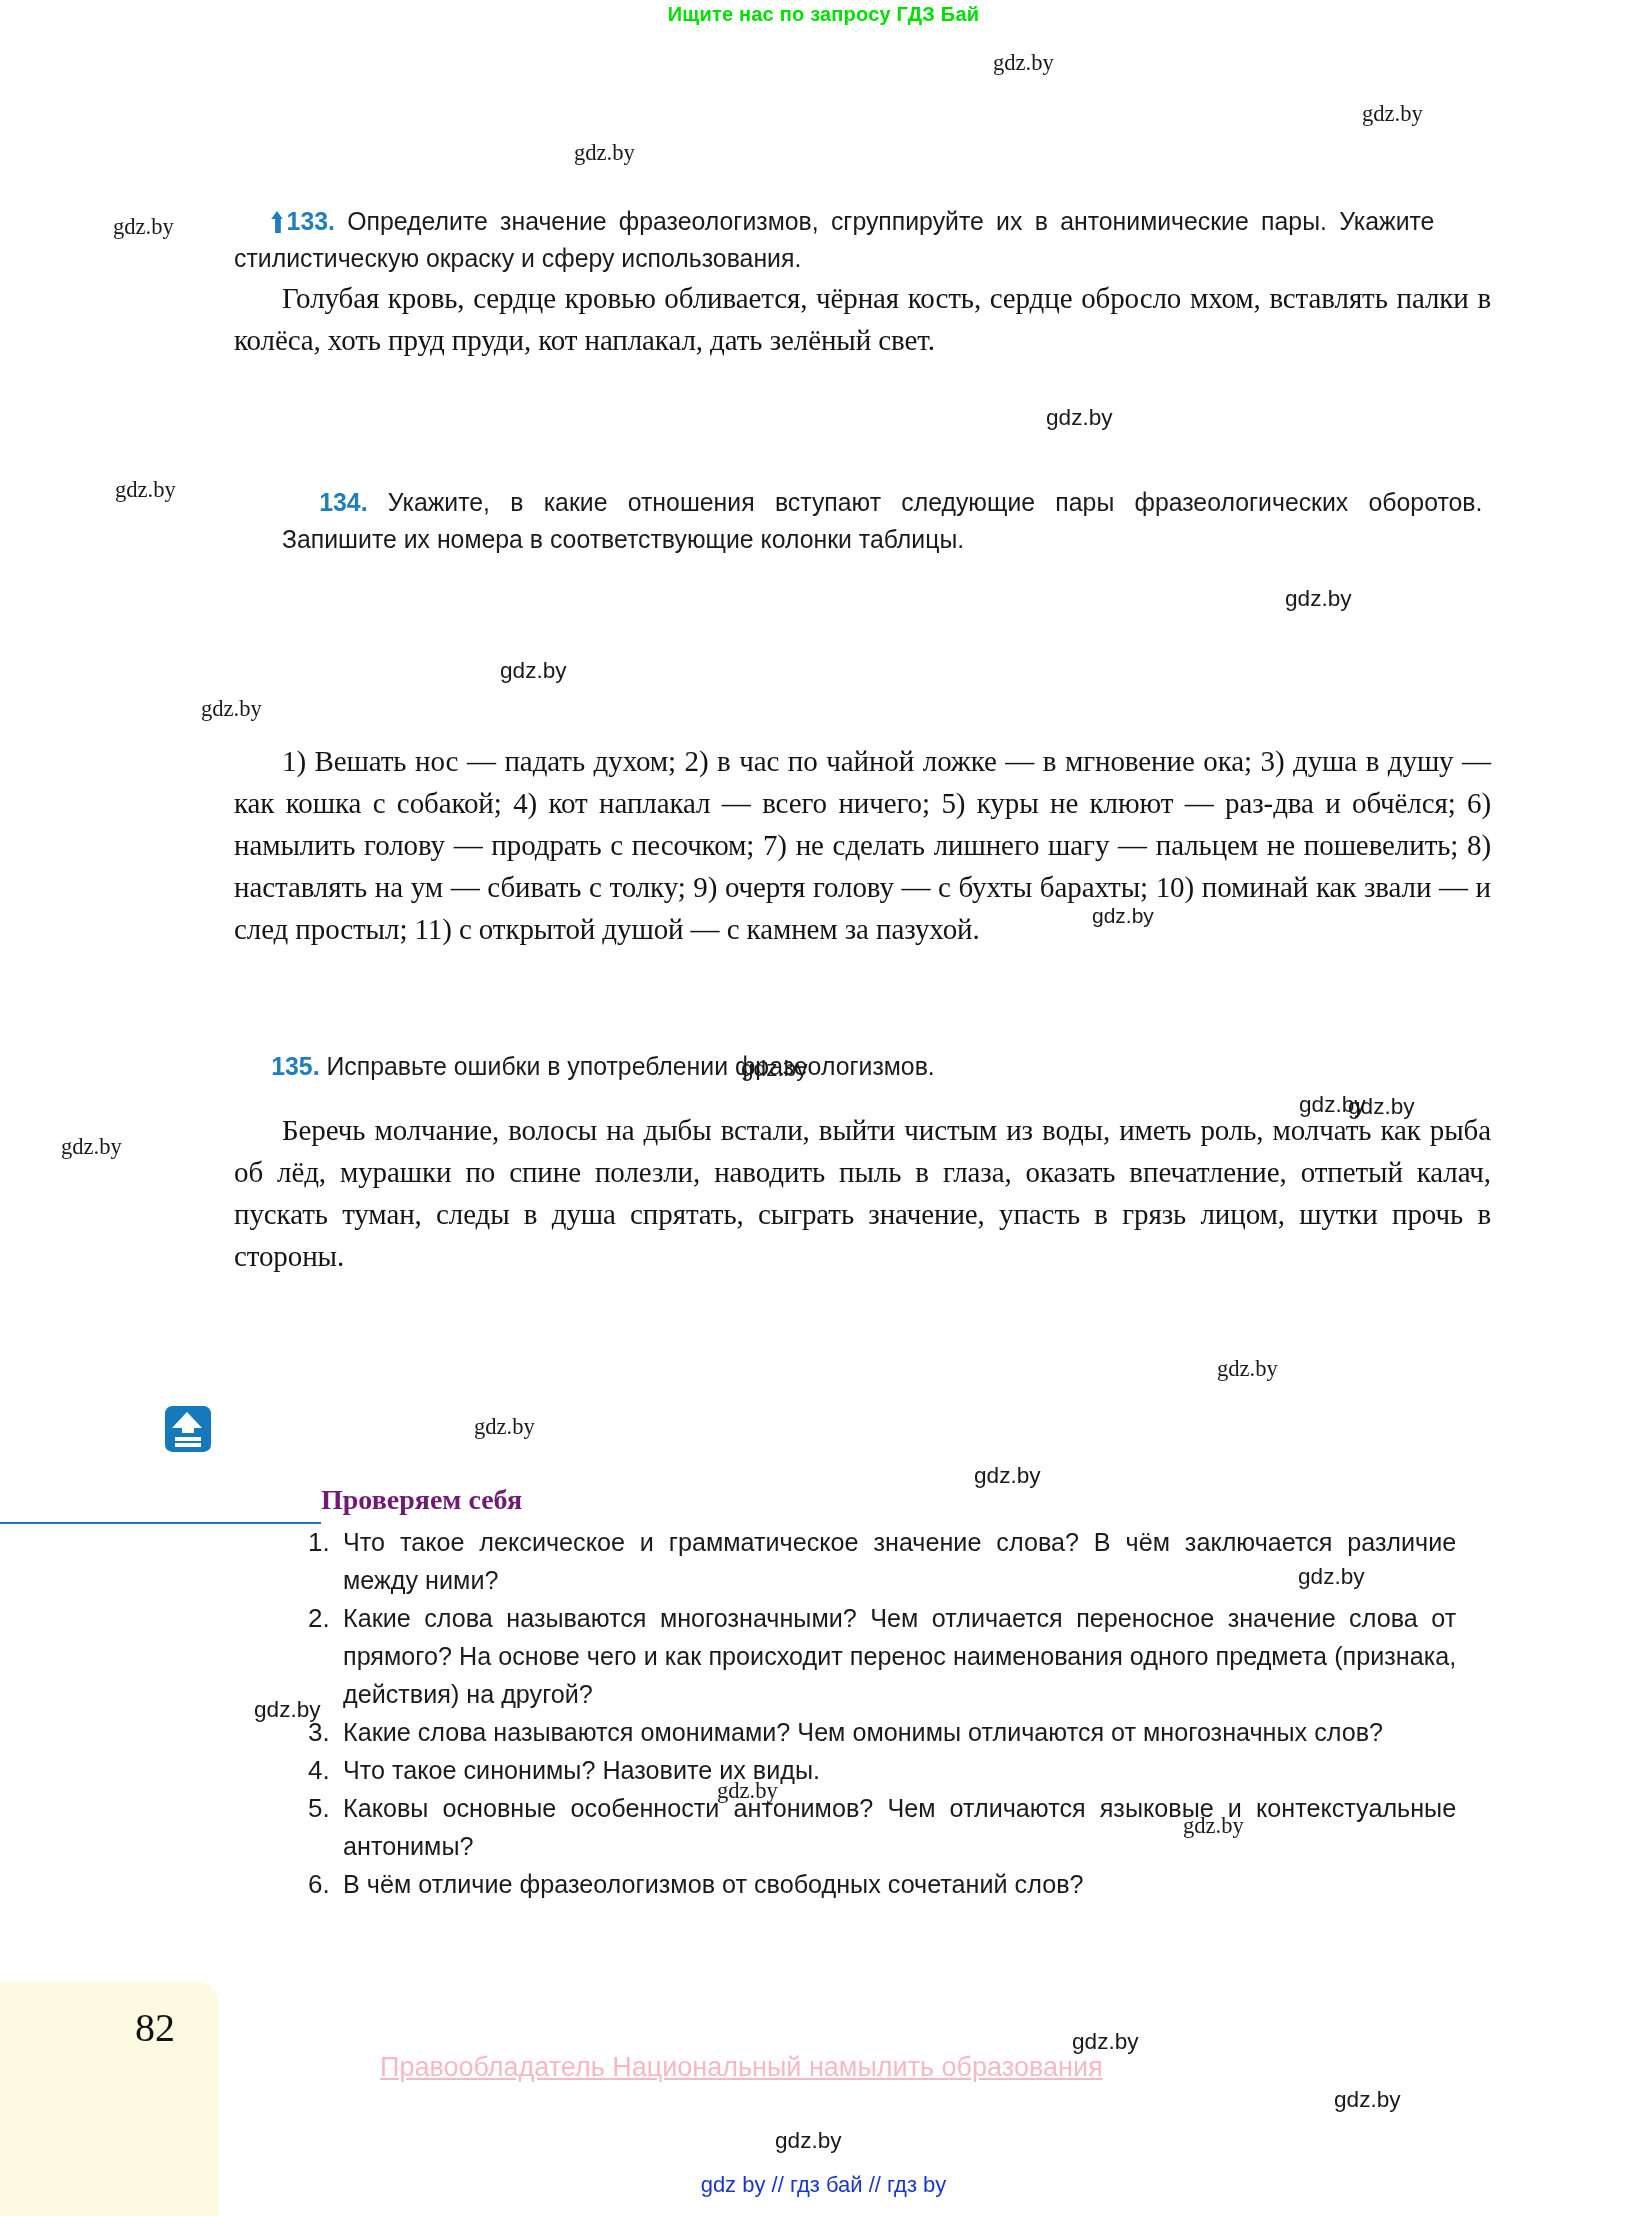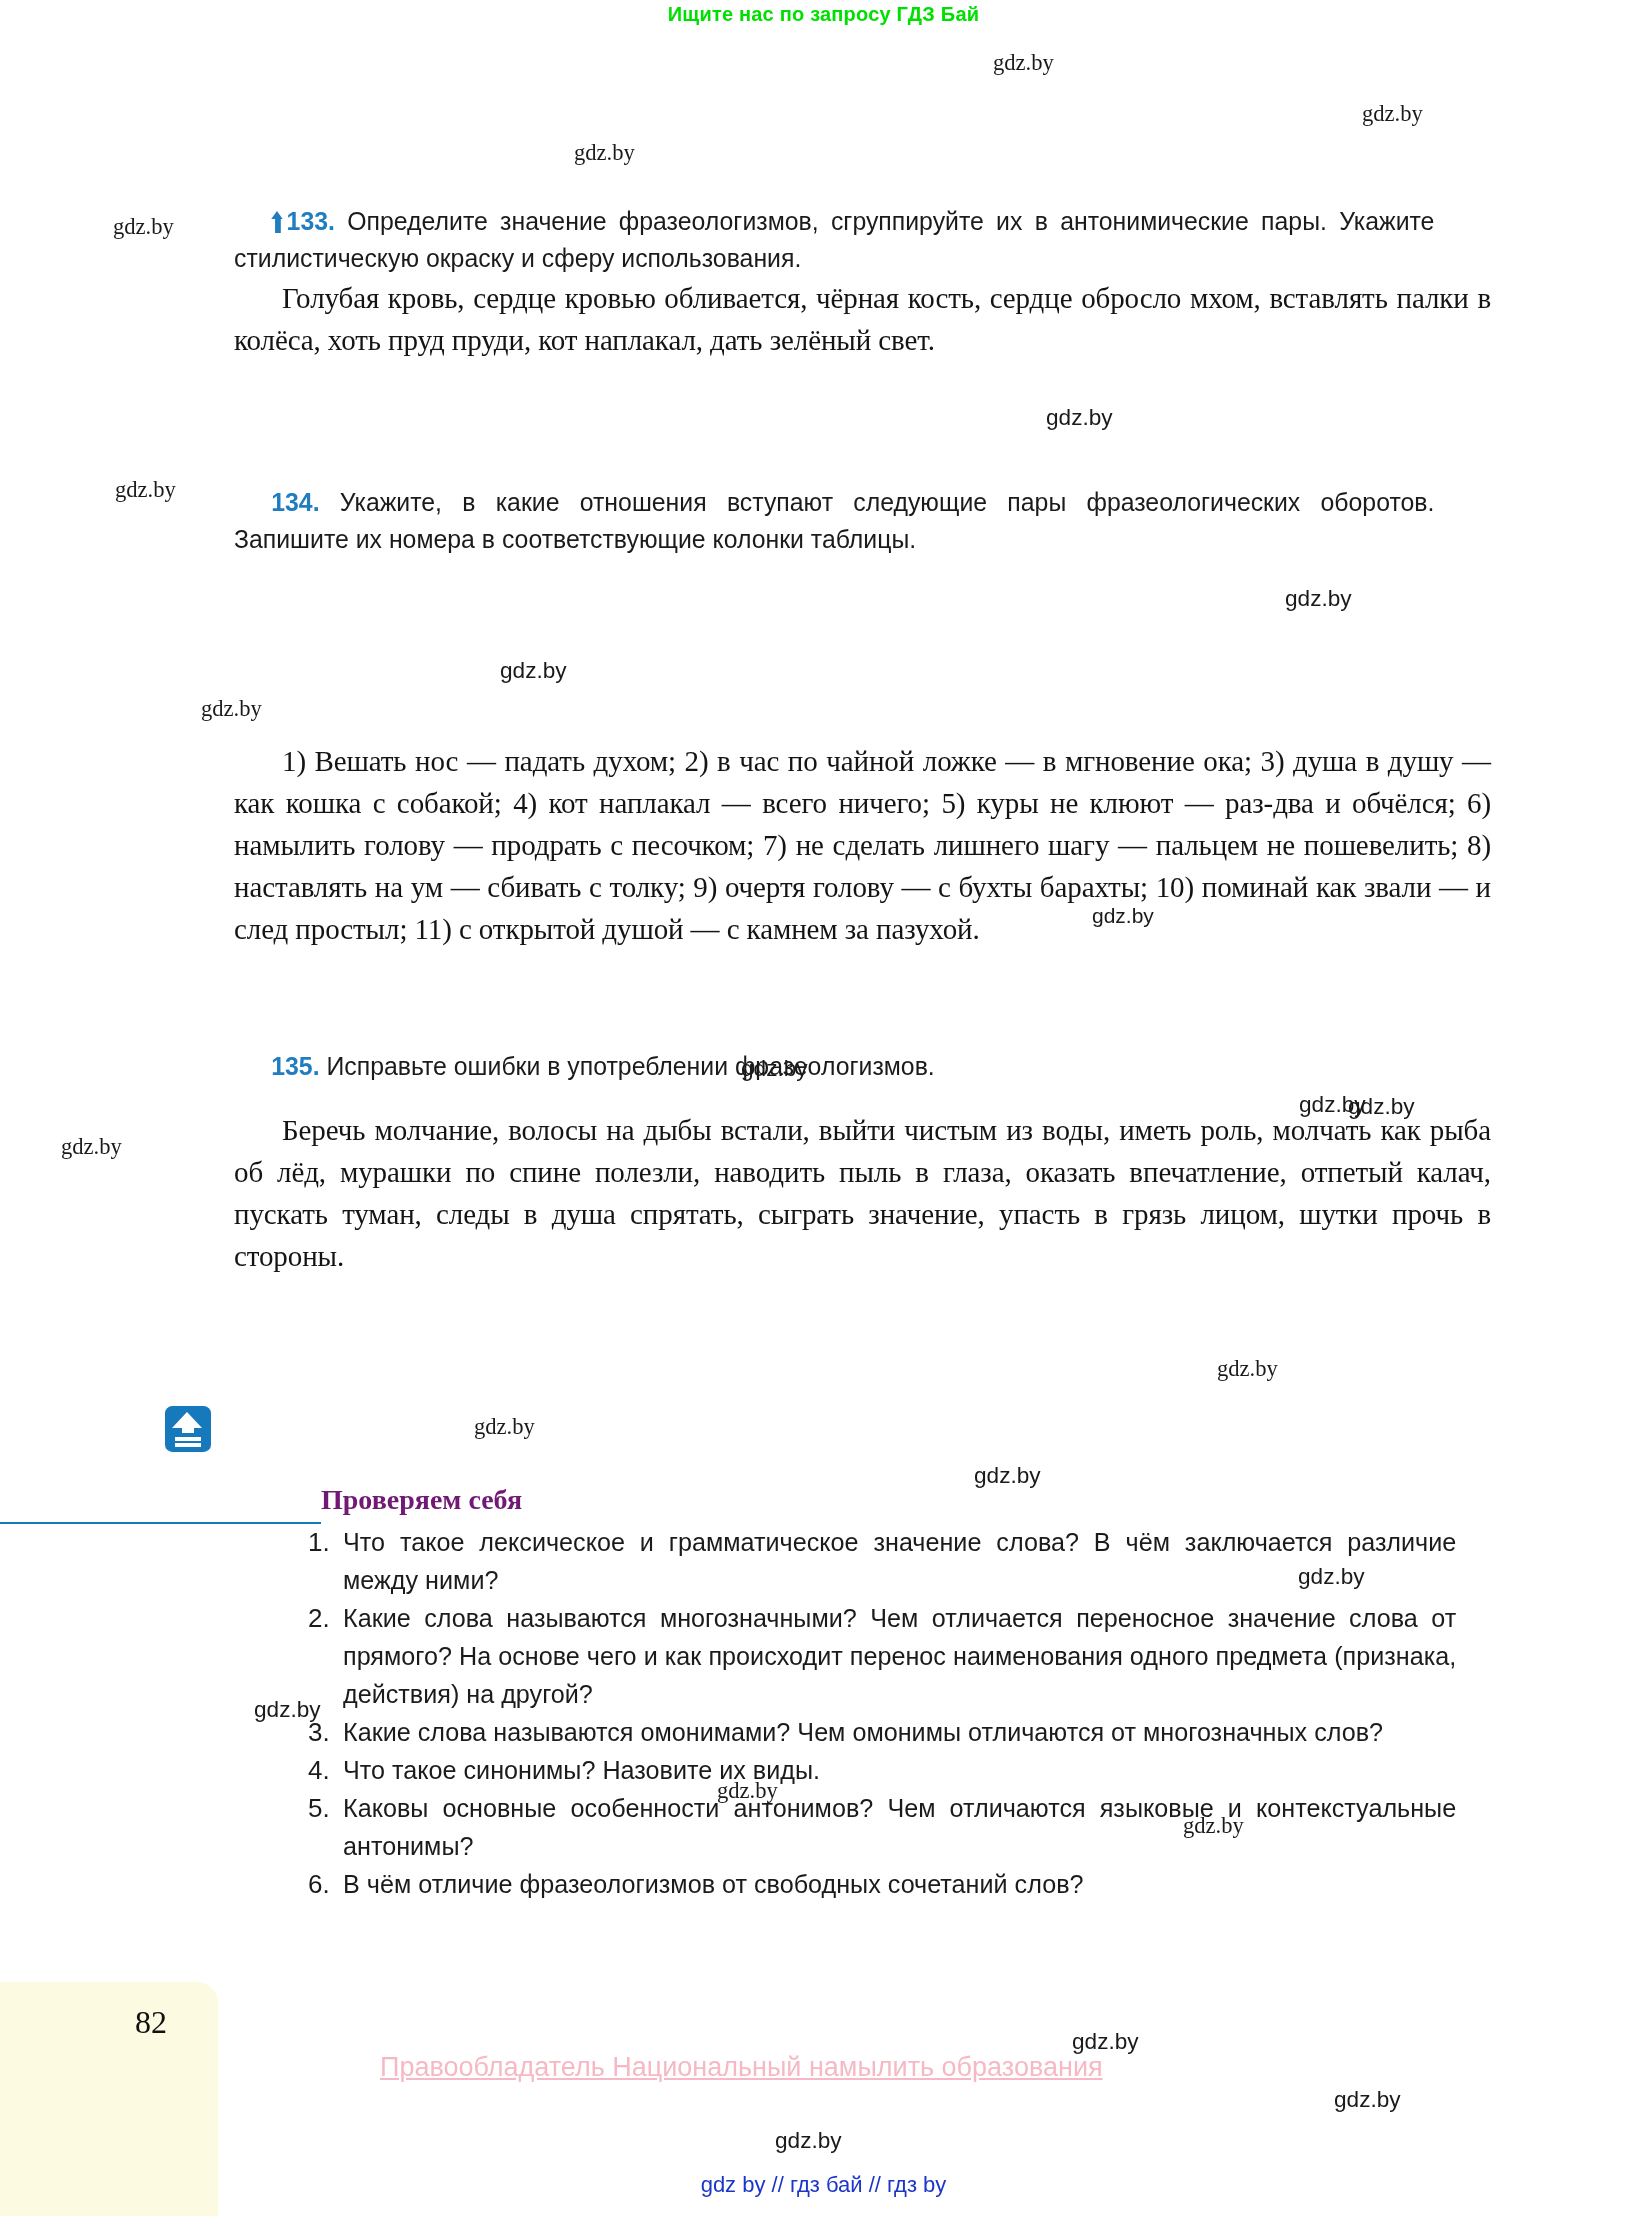--- a/index.html
+++ b/index.html
@@ -206,21 +206,21 @@
     width: 266px;
     height: 234px;
     background: #fcfae1;
     border-top-right-radius: 21px;
   }
   .page-no {
     position: absolute;
     left: 135px;
     top: 2004px;
     font-family: "Liberation Serif", serif;
-    font-size: 32px;
+    font-size: 40px;
     color: #111;
   }
   .copyright {
     position: absolute;
     left: 380px;
     top: 2052px;
     font-family: "Liberation Sans", sans-serif;
     font-size: 27px;
     color: #f6b8c4;
     text-decoration: underline;
@@ -275,21 +275,21 @@
     </div>
 
   <div class="content" style="top:203px;">
     <p class="task-head">
       <span class="uparrow"></span><span class="num">133.</span>
       <span>Определите значение фразеологизмов, сгруппируйте их в антонимические пары. Укажите стилистическую окраску и сферу использования.</span>
     </p>
     <p class="body-par" style="">Голубая кровь, сердце кровью обливается, чёрная кость, сердце обросло мхом, вставлять палки в колёса, хоть пруд пруди, кот наплакал, дать зелёный свет.</p>
   </div>
 
-  <div class="content" style="top:484px;">
+  <div class="content" style="top:484px;margin-left:48px;">
     <p class="task-head">
       <span class="num">134.</span>
       <span>Укажите, в какие отношения вступают следующие пары фразеологических оборотов. Запишите их номера в соответствующие колонки таблицы.</span>
     </p>
   </div>
 
 
   <div class="content" style="top:740px;">
     <p class="body-par">1) Вешать нос — падать духом; 2) в час по чайной ложке — в мгновение ока; 3) душа в душу — как кошка с собакой; 4) кот наплакал — всего ничего; 5) куры не клюют — раз-два и обчёлся; 6) намылить голову — продрать с песочком; 7) не сделать лишнего шагу — пальцем не пошевелить; 8) наставлять на ум — сбивать с толку; 9) очертя голову — с бухты барахты; 10) поминай как звали — и след простыл; 11) с открытой душой — с камнем за пазухой.</p>
   </div>

